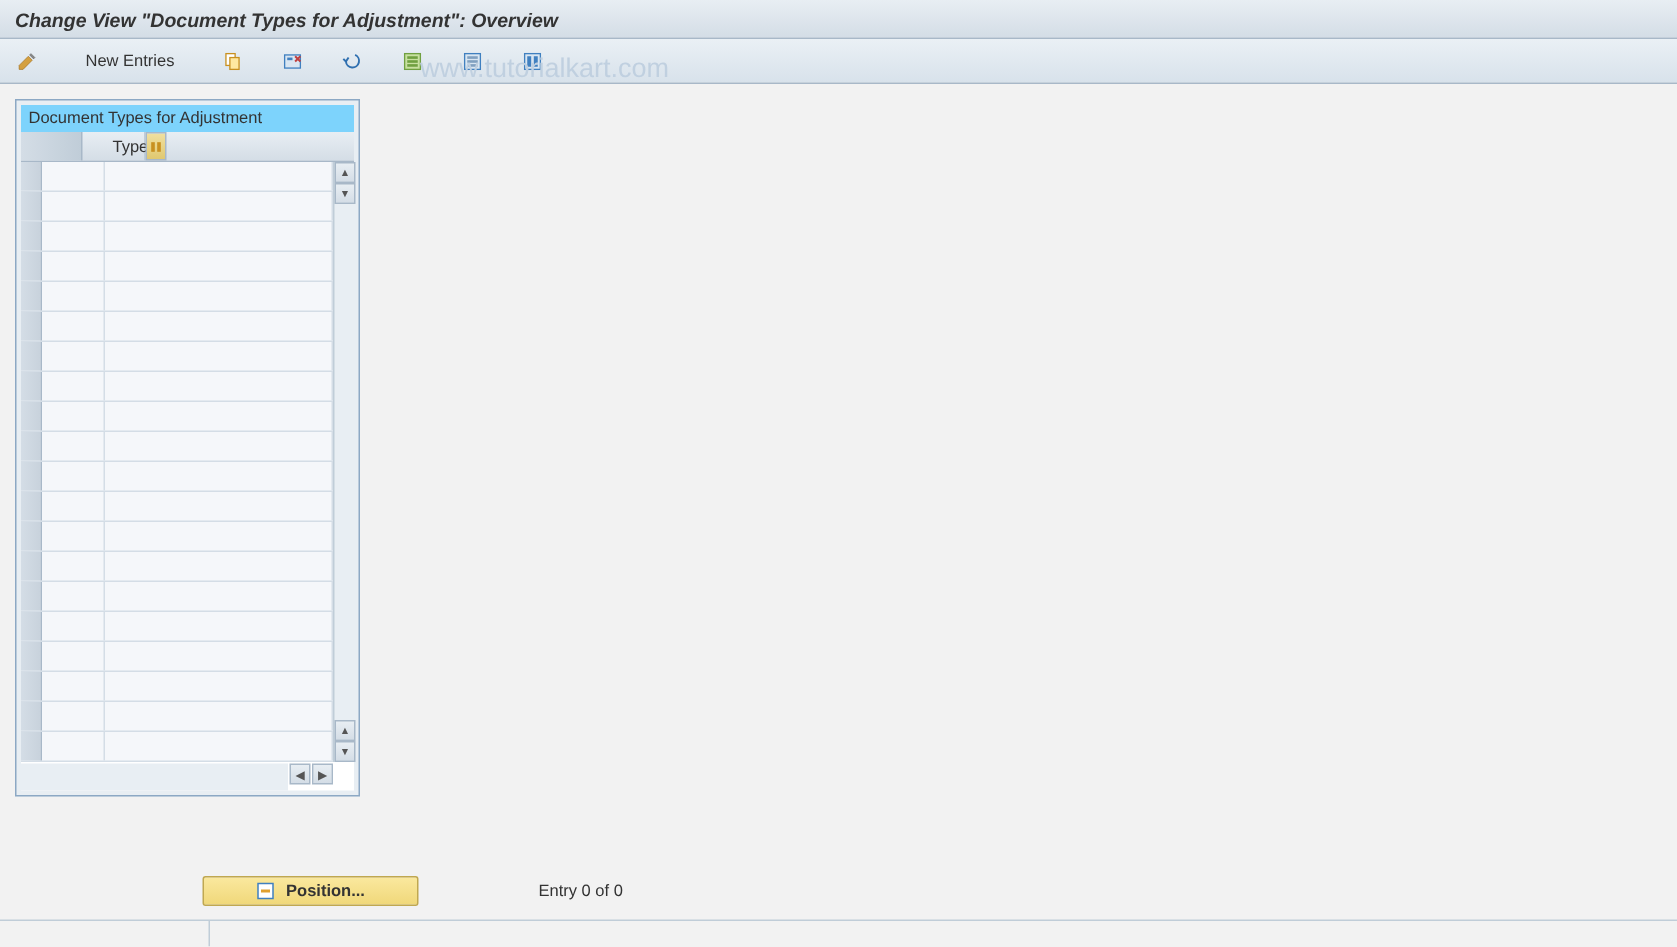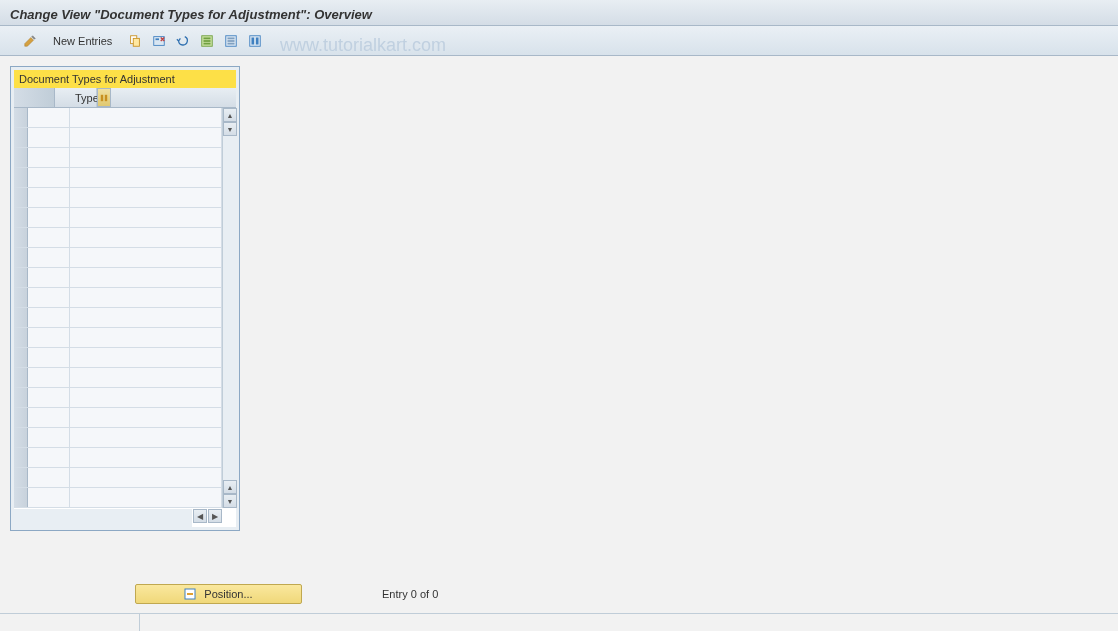--- a/index.html
+++ b/index.html
@@ -23,25 +23,25 @@
     }
     .title-text {
       font-size: 13px;
       font-weight: bold;
       font-style: italic;
       color: #333;
     }
     .toolbar {
       background: linear-gradient(to bottom, #eaf0f5, #d8e2eb);
       border-bottom: 1px solid #a8b8c8;
-      padding: 4px 20px;
+      padding: 4px 8px;
       height: 30px;
       display: flex;
       align-items: center;
-      gap: 4px;
+      gap: 20px;
     }
     .toolbar-btn {
       display: inline-flex;
       align-items: center;
       justify-content: center;
       width: 20px;
       height: 20px;
       cursor: pointer;
       border: 1px solid transparent;
     }
@@ -72,21 +72,21 @@
     .table-panel {
       width: 230px;
       border: 1px solid #8ca8c4;
       background: #e8eef3;
       padding: 3px;
     }
     .table-title {
       font-size: 11px;
       color: #333;
       padding: 3px 5px;
-      background: #fde047;
+      background: #7dd3fc;
     }
     .table-container {
       display: flex;
       position: relative;
     }
     .table-grid {
       flex: 1;
       background: #fff;
     }
     .table-header {
@@ -197,32 +197,33 @@
       position: absolute;
       bottom: 22px;
       left: 0;
       right: 0;
       padding: 5px;
       display: flex;
       align-items: center;
     }
     .position-btn {
       margin-left: 130px;
-      width: 167px;
+      width: 144px;
       height: 20px;
       background: linear-gradient(to bottom, #fae89e, #f0d87a);
       border: 1px solid #c0a850;
       border-radius: 2px;
       font-size: 11px;
       color: #333;
       cursor: pointer;
       display: flex;
       align-items: center;
       justify-content: center;
       gap: 6px;
+      font-weight: bold;
     }
     .position-btn-icon {
       width: 14px;
       height: 14px;
       display: flex;
       align-items: center;
       justify-content: center;
     }
     .entry-status {
       margin-left: 80px;

